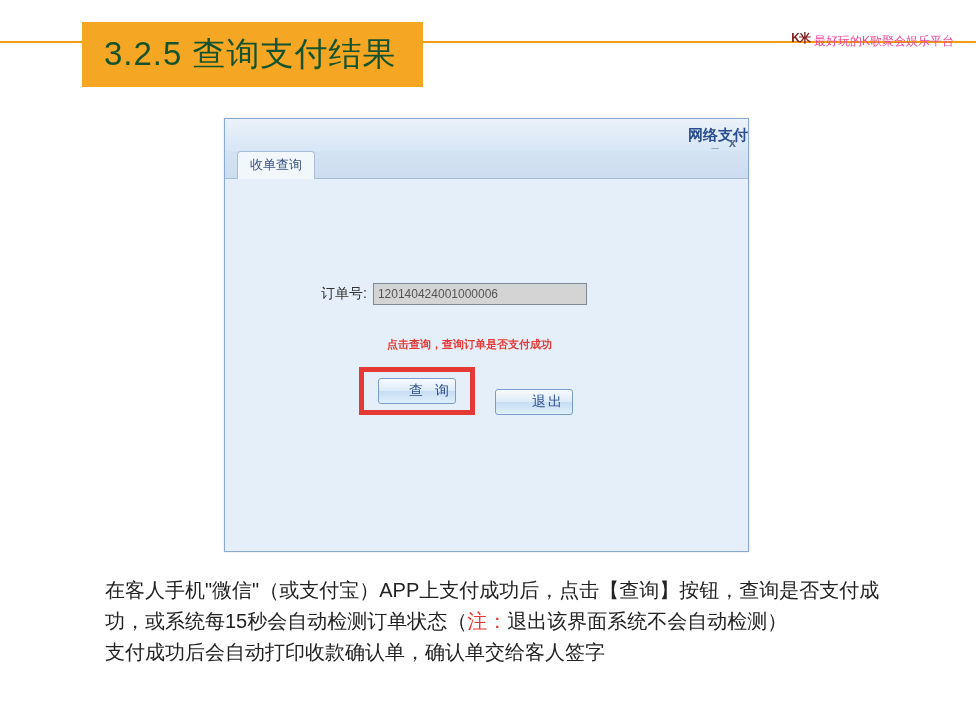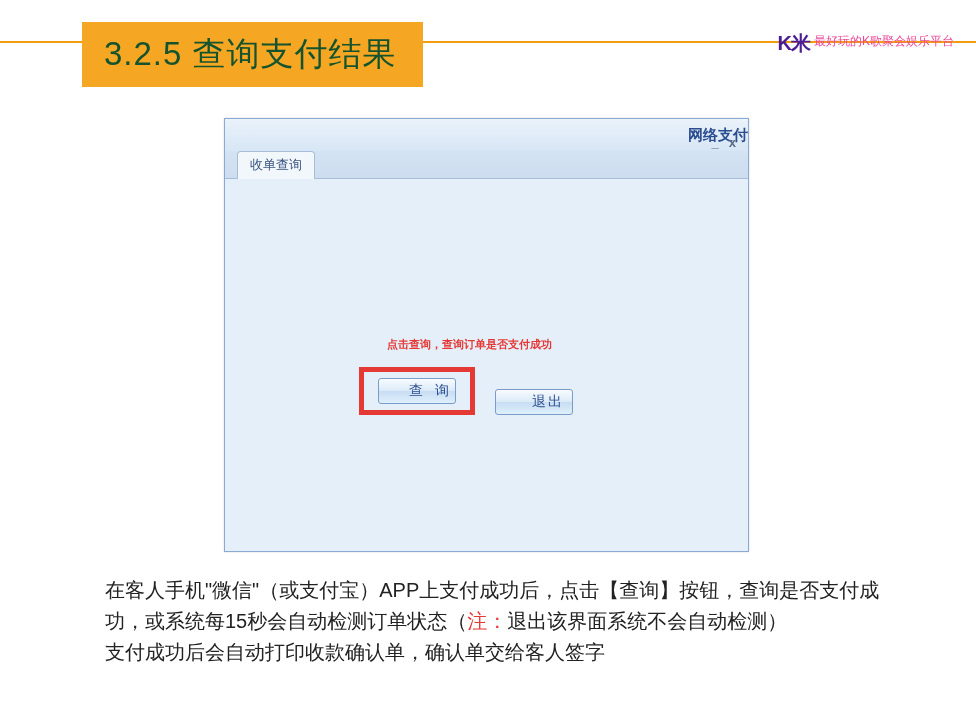--- a/index.html
+++ b/index.html
@@ -27,23 +27,23 @@
       padding: 10px 26px 10px 22px;
       color: #14532d;
       font-size: 33px;
       font-weight: 500;
       letter-spacing: 1px;
     }
     .brand-logo {
       position: absolute;
       top: 30px;
       right: 166px;
-      color: #4c1d95;
+      color: #7f1d1d;
       font-weight: bold;
-      font-size: 20px;
+      font-size: 12px;
       letter-spacing: -1px;
       margin-left: 8px;
     }
     .brand-text {
       position: absolute;
       top: 33px;
       right: 22px;
       color: #ec4899;
       font-size: 12px;
     }
@@ -192,20 +192,24 @@
     <span>网络支付</span>
     <div class="win-controls">
       <span>_</span>
       <span>x</span>
     </div>
   </div>
   <div class="tabbar">
     <div class="tab">收单查询</div>
   </div>
   <div class="content-area">
+    <div class="form-row">
+      <span class="form-label">订单号:</span>
+      <input class="form-input" readonly="" value="120140424001000006" style="">
+    </div>
     <div class="hint-text">点击查询，查询订单是否支付成功</div>
     <div class="highlight-box">
       <button class="btn">查 询</button>
     </div>
     <button class="btn exit">退出</button>
   </div>
 </div>
 
 <div class="description">
   <span>在客人手机"微信"（或支付宝）APP上支付成功后，点击【查询】按钮，查询是否支付成功，或系统每15秒会自动检测订单状态（</span><span class="red-note">注：</span><span>退出该界面系统不会自动检测）</span><br>

